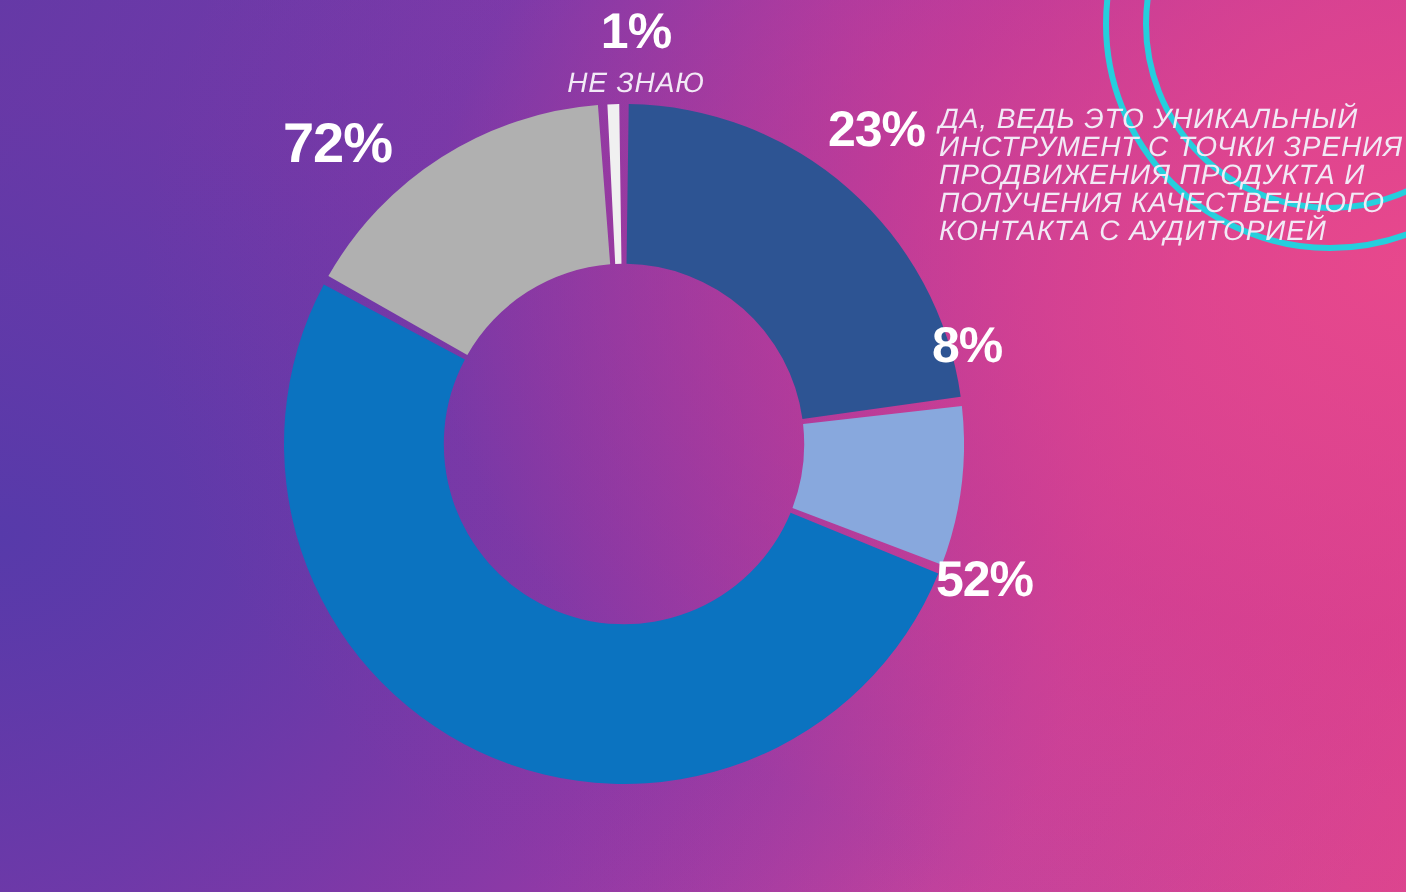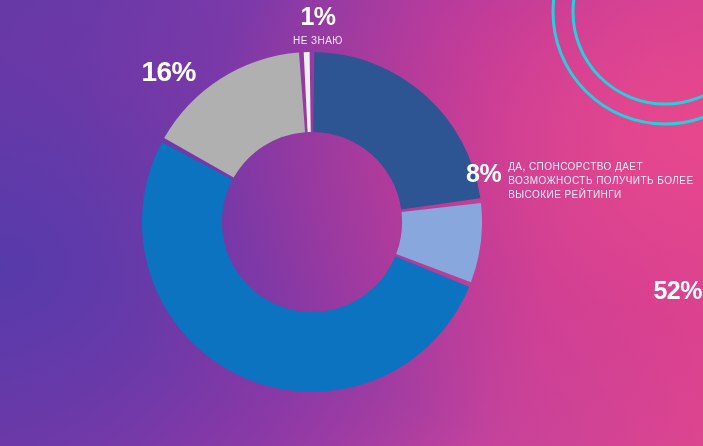--- a/index.html
+++ b/index.html
@@ -45,25 +45,26 @@
     position: absolute;
   }
   .pct {
     font-size: 26px;
     font-weight: 700;
     letter-spacing: -0.5px;
     line-height: 1;
     color: #ffffff;
   }
   .desc {
-    font-size: 10px;
+    font-size: 14px;
     line-height: 14px;
     letter-spacing: 0.45px;
     color: #f2eaf6;
     text-transform: uppercase;
+    font-style: italic;
   }
 
   
   #label-dontknow {
     left: 252px;
     top: 4px;
     width: 132px;
     text-align: center;
   }
   #label-dontknow .pct { font-size: 25px; margin-bottom: 5px; }
@@ -100,21 +101,20 @@
   #label-sponsor .pct { font-size: 25px; padding-top: 1px; }
 
   
   #label-sometimes {
     left: 468px;
     top: 277px;
     width: 234px;
     display: flex;
     align-items: flex-start;
     gap: 8px;
-    justify-content: flex-end;
   }
   #label-sometimes .pct { font-size: 25px; padding-top: 1px; }
 </style>
 </head>
 <body>
 
 <div id="page">
 
   <svg class="arcs" viewBox="0 0 260 260">
     <circle cx="130" cy="130" r="112" fill="none" stroke="#25cfdd" stroke-width="3"></circle>
@@ -132,26 +132,29 @@
         </g>
     </svg>
   </div>
 
   <div class="label" id="label-dontknow">
     <div class="pct">1%</div>
     <div class="desc">НЕ ЗНАЮ</div>
   </div>
 
   <div class="label" id="label-no">
-    <div class="pct">16%</div>
+    <div class="pct">72%</div>
   </div>
 
+  <div class="label" id="label-unique">
+    <div class="pct">23%</div>
+    <div class="desc">ДА, ВЕДЬ ЭТО УНИКАЛЬНЫЙ ИНСТРУМЕНТ С ТОЧКИ ЗРЕНИЯ ПРОДВИЖЕНИЯ ПРОДУКТА И ПОЛУЧЕНИЯ КАЧЕСТВЕННОГО КОНТАКТА С АУДИТОРИЕЙ</div>
+  </div>
 
   <div class="label" id="label-sponsor">
     <div class="pct">8%</div>
-    <div class="desc">ДА, СПОНСОРСТВО ДАЕТ ВОЗМОЖНОСТЬ ПОЛУЧИТЬ БОЛЕЕ ВЫСОКИЕ РЕЙТИНГИ</div>
   </div>
 
   <div class="label" id="label-sometimes">
     <div class="pct">52%</div>
   </div>
 
 </div>
 
 </body></html>

